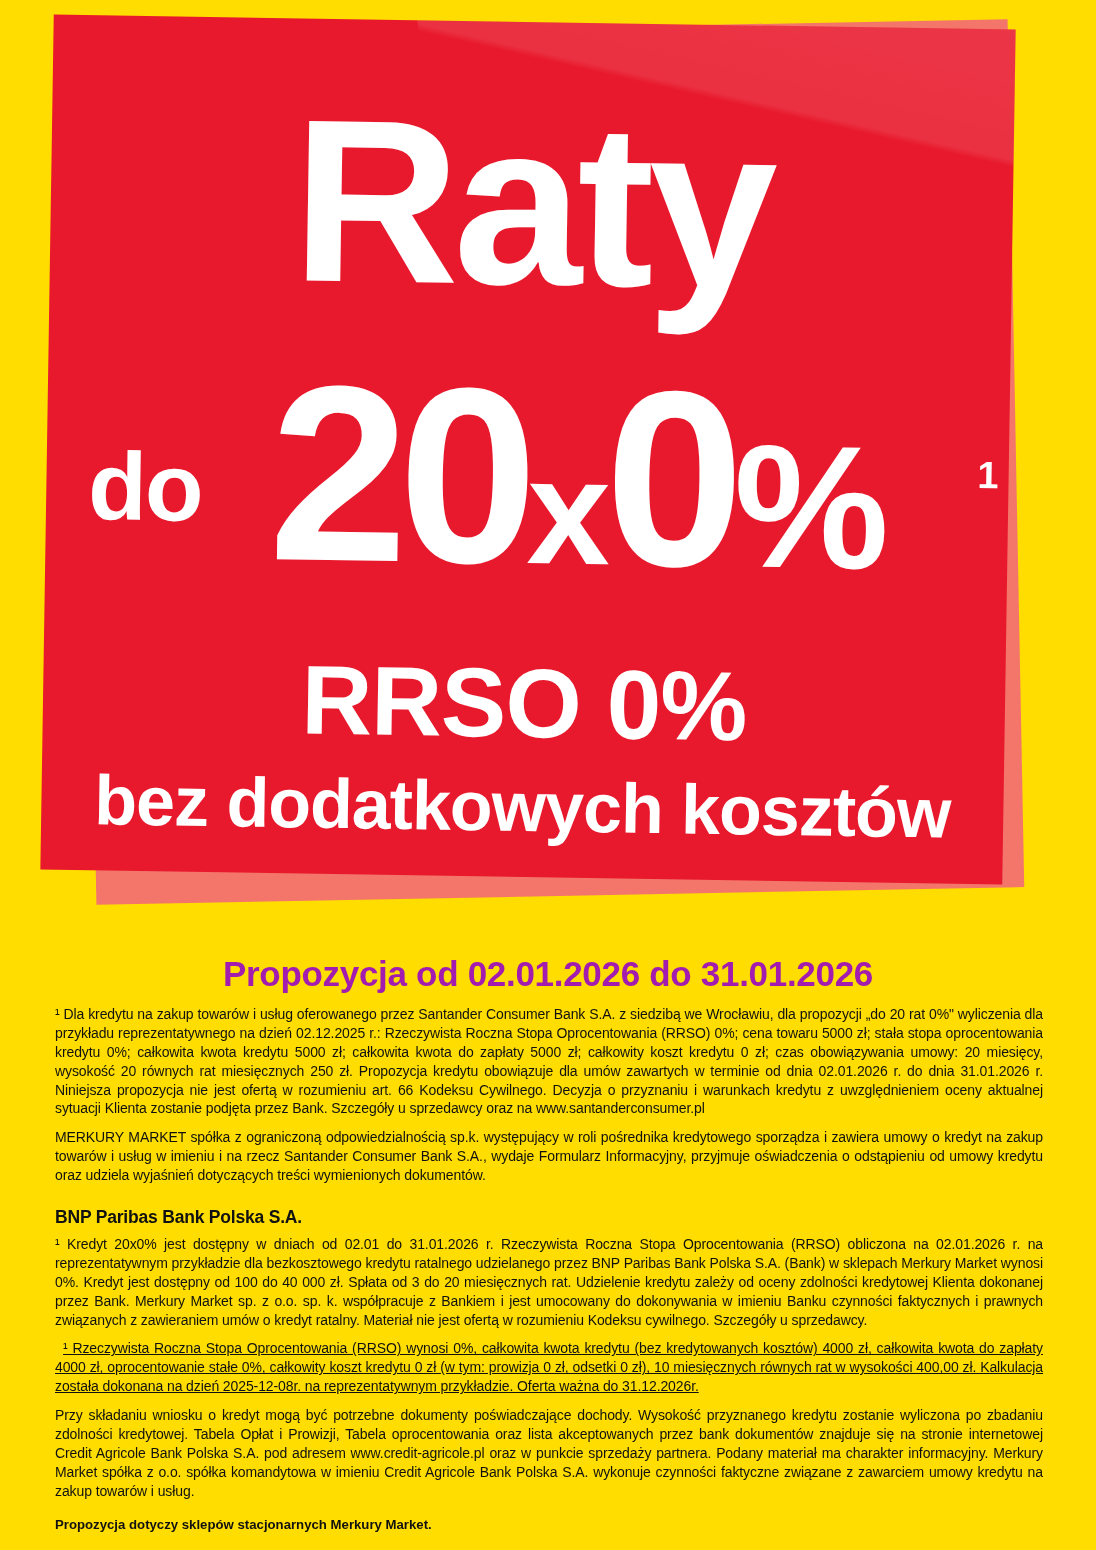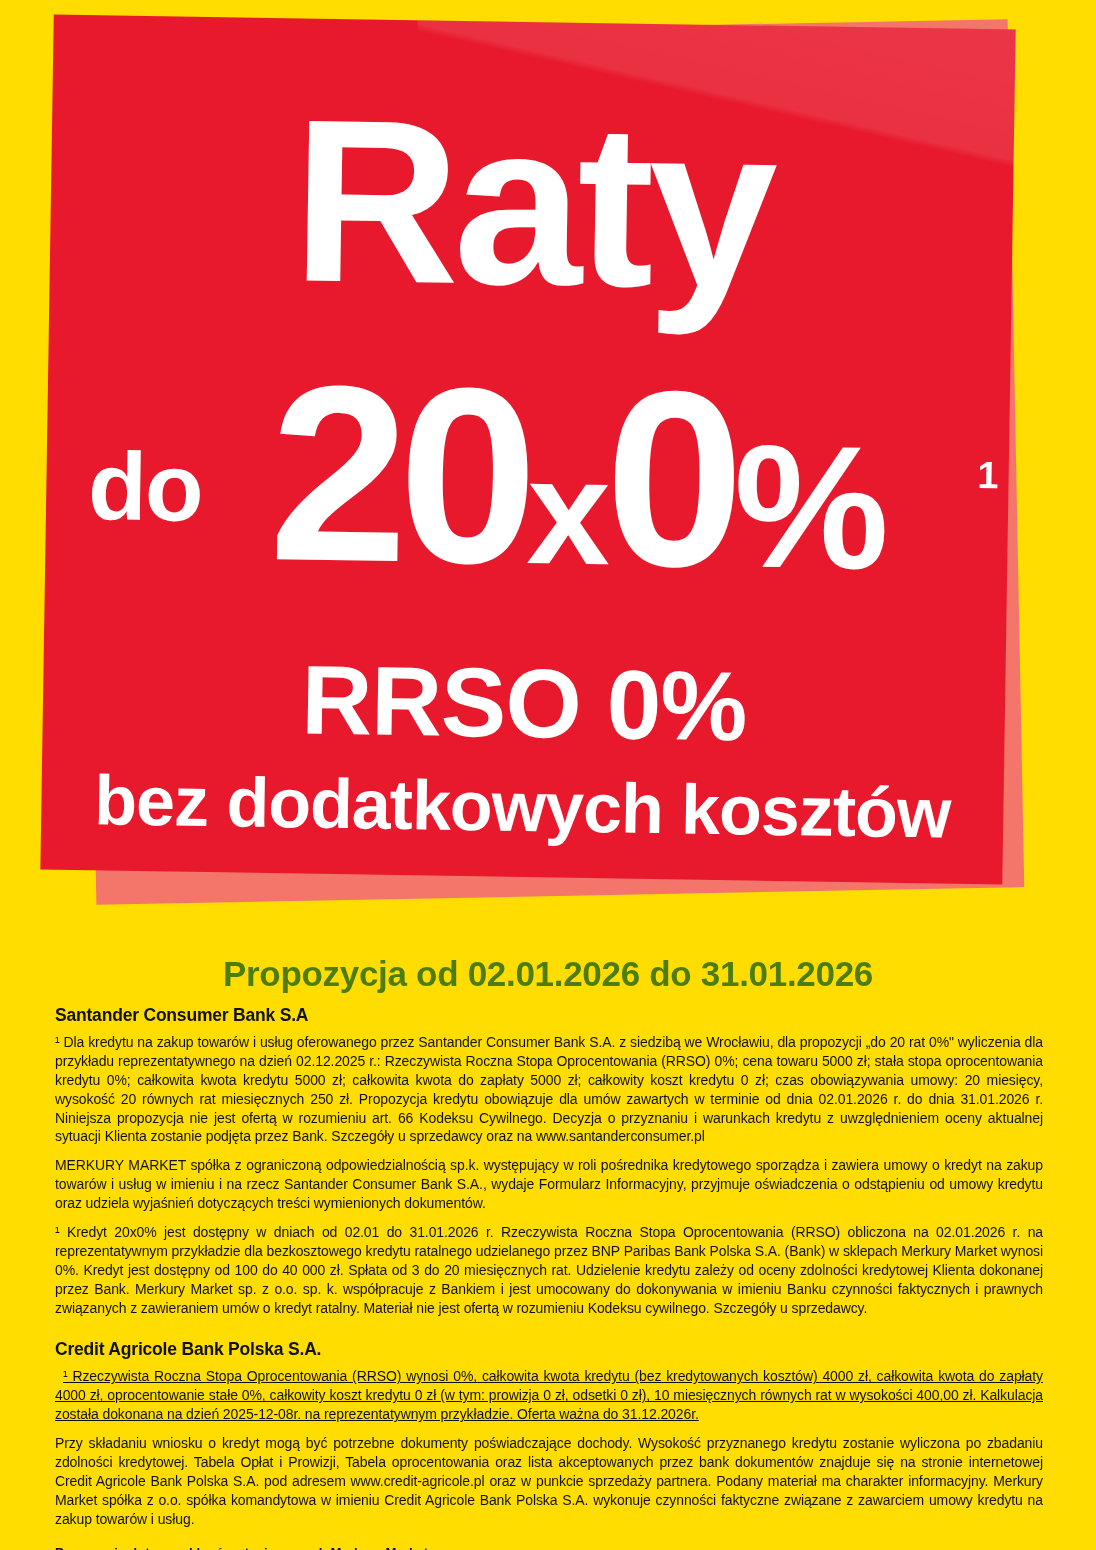--- a/index.html
+++ b/index.html
@@ -126,21 +126,21 @@
     right: 0;
     top: 745px;
     font-size: 70px;
     font-weight: bold;
     letter-spacing: -1px;
   }
 
   
   .promo-period {
     text-align: center;
-    color: #4d7c0f;
+    color: #a21caf;
     font-size: 35px;
     font-weight: bold;
     margin-top: 24px;
     letter-spacing: -0.3px;
   }
 
   
   .legal {
     position: absolute;
     left: 55px;
@@ -191,24 +191,23 @@
       <div class="rrso">RRSO 0%</div>
       <div class="bez">bez dodatkowych kosztów</div>
     </div>
   </div>
 </div>
 
 <div class="promo-period">Propozycja od 02.01.2026 do 31.01.2026</div>
 
 <div class="legal">
 
-  <div class="bank-name">Santander Consumer Bank S.A</div>
   <p>¹ Dla kredytu na zakup towarów i usług oferowanego przez Santander Consumer Bank S.A. z siedzibą we Wrocławiu, dla propozycji „do 20 rat 0%" wyliczenia dla przykładu reprezentatywnego na dzień 02.12.2025 r.: Rzeczywista Roczna Stopa Oprocentowania (RRSO) 0%; cena towaru 5000 zł; stała stopa oprocentowania kredytu 0%; całkowita kwota kredytu 5000 zł; całkowita kwota do zapłaty 5000 zł; całkowity koszt kredytu 0 zł; czas obowiązywania umowy: 20 miesięcy, wysokość 20 równych rat miesięcznych 250 zł. Propozycja kredytu obowiązuje dla umów zawartych w terminie od dnia 02.01.2026 r. do dnia 31.01.2026 r. Niniejsza propozycja nie jest ofertą w rozumieniu art. 66 Kodeksu Cywilnego. Decyzja o przyznaniu i warunkach kredytu z uwzględnieniem oceny aktualnej sytuacji Klienta zostanie podjęta przez Bank. Szczegóły u sprzedawcy oraz na www.santanderconsumer.pl</p>
   <p>MERKURY MARKET spółka z ograniczoną odpowiedzialnością sp.k. występujący w roli pośrednika kredytowego sporządza i zawiera umowy o kredyt na zakup towarów i usług w imieniu i na rzecz Santander Consumer Bank S.A., wydaje Formularz Informacyjny, przyjmuje oświadczenia o odstąpieniu od umowy kredytu oraz udziela wyjaśnień dotyczących treści wymienionych dokumentów.</p>
 
+  <div class="bank-name gap">BNP Paribas Bank Polska S.A.</div>
   <p>¹ Kredyt 20x0% jest dostępny w dniach od 02.01 do 31.01.2026 r. Rzeczywista Roczna Stopa Oprocentowania (RRSO) obliczona na 02.01.2026 r. na reprezentatywnym przykładzie dla bezkosztowego kredytu ratalnego udzielanego przez BNP Paribas Bank Polska S.A. (Bank) w sklepach Merkury Market wynosi 0%. Kredyt jest dostępny od 100 do 40 000 zł. Spłata od 3 do 20 miesięcznych rat. Udzielenie kredytu zależy od oceny zdolności kredytowej Klienta dokonanej przez Bank. Merkury Market  sp. z o.o. sp. k. współpracuje z Bankiem i jest umocowany do dokonywania w imieniu Banku czynności faktycznych i prawnych związanych z zawieraniem umów o kredyt ratalny. Materiał nie jest ofertą w rozumieniu Kodeksu cywilnego. Szczegóły u sprzedawcy.</p>
 
-  <div class="bank-name gap">Credit Agricole Bank Polska S.A.</div>
   <p class="indent">¹   Rzeczywista Roczna Stopa Oprocentowania (RRSO) wynosi 0%, całkowita kwota kredytu (bez kredytowanych kosztów) 4000 zł, całkowita kwota do zapłaty 4000 zł, oprocentowanie stałe 0%, całkowity koszt kredytu 0 zł (w tym: prowizja 0 zł, odsetki 0 zł), 10 miesięcznych równych rat w wysokości 400,00 zł. Kalkulacja została dokonana na dzień 2025-12-08r. na reprezentatywnym przykładzie. Oferta ważna do 31.12.2026r.</p>
   <p>Przy składaniu wniosku o kredyt mogą być potrzebne dokumenty poświadczające dochody. Wysokość przyznanego kredytu zostanie wyliczona po zbadaniu zdolności kredytowej. Tabela Opłat i Prowizji, Tabela oprocentowania oraz lista akceptowanych przez bank dokumentów znajduje się na stronie internetowej Credit Agricole Bank Polska S.A. pod adresem www.credit-agricole.pl oraz w punkcie sprzedaży partnera. Podany materiał ma charakter informacyjny. Merkury Market spółka z o.o. spółka komandytowa w imieniu Credit Agricole Bank Polska S.A. wykonuje czynności faktyczne związane z zawarciem umowy kredytu na zakup towarów i usług.</p>
 
   <div class="final-note">Propozycja dotyczy sklepów stacjonarnych Merkury Market.</div>
 </div>
 
 </body></html>

